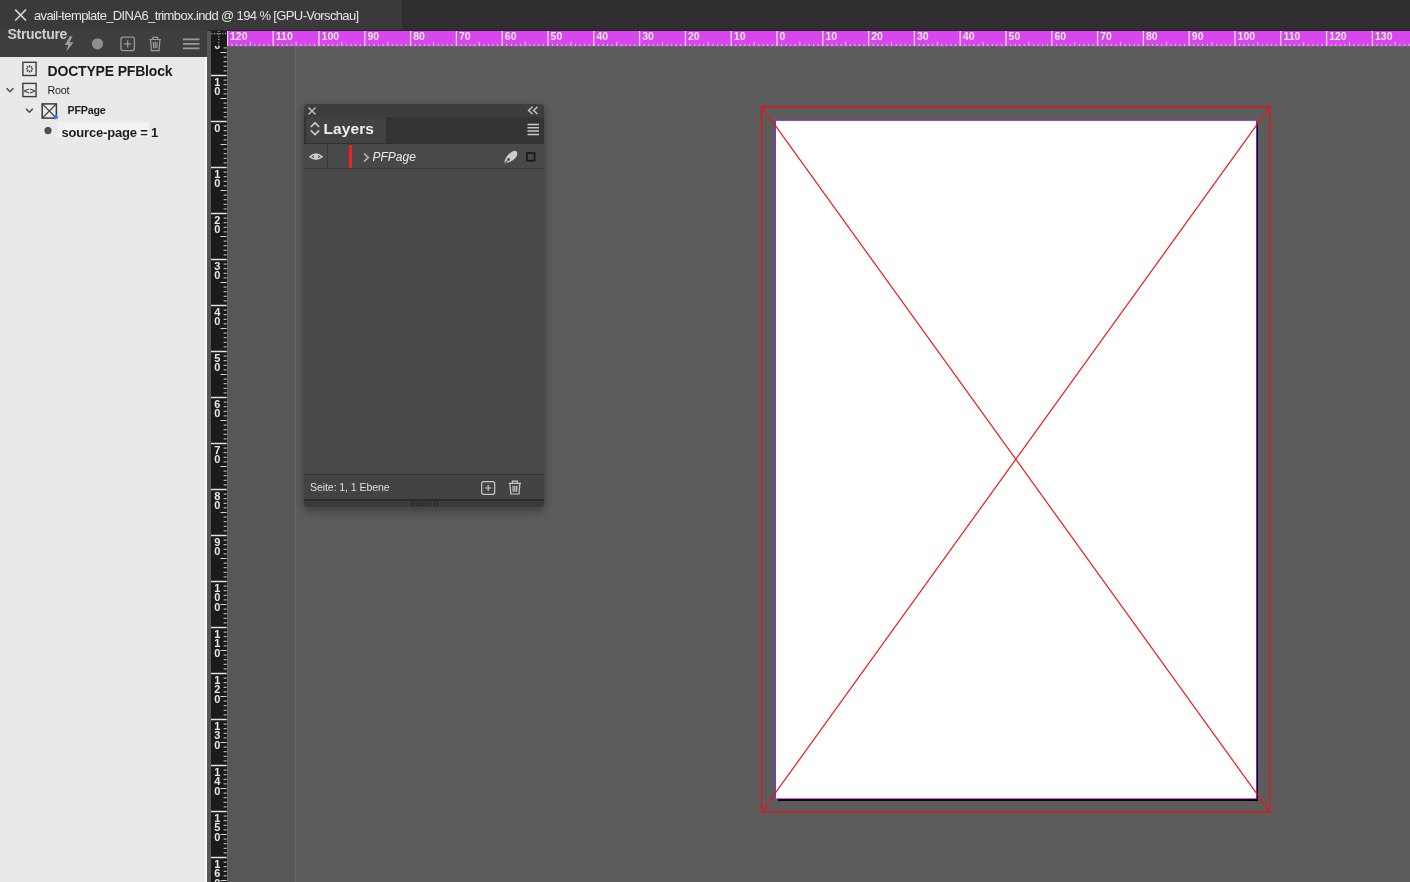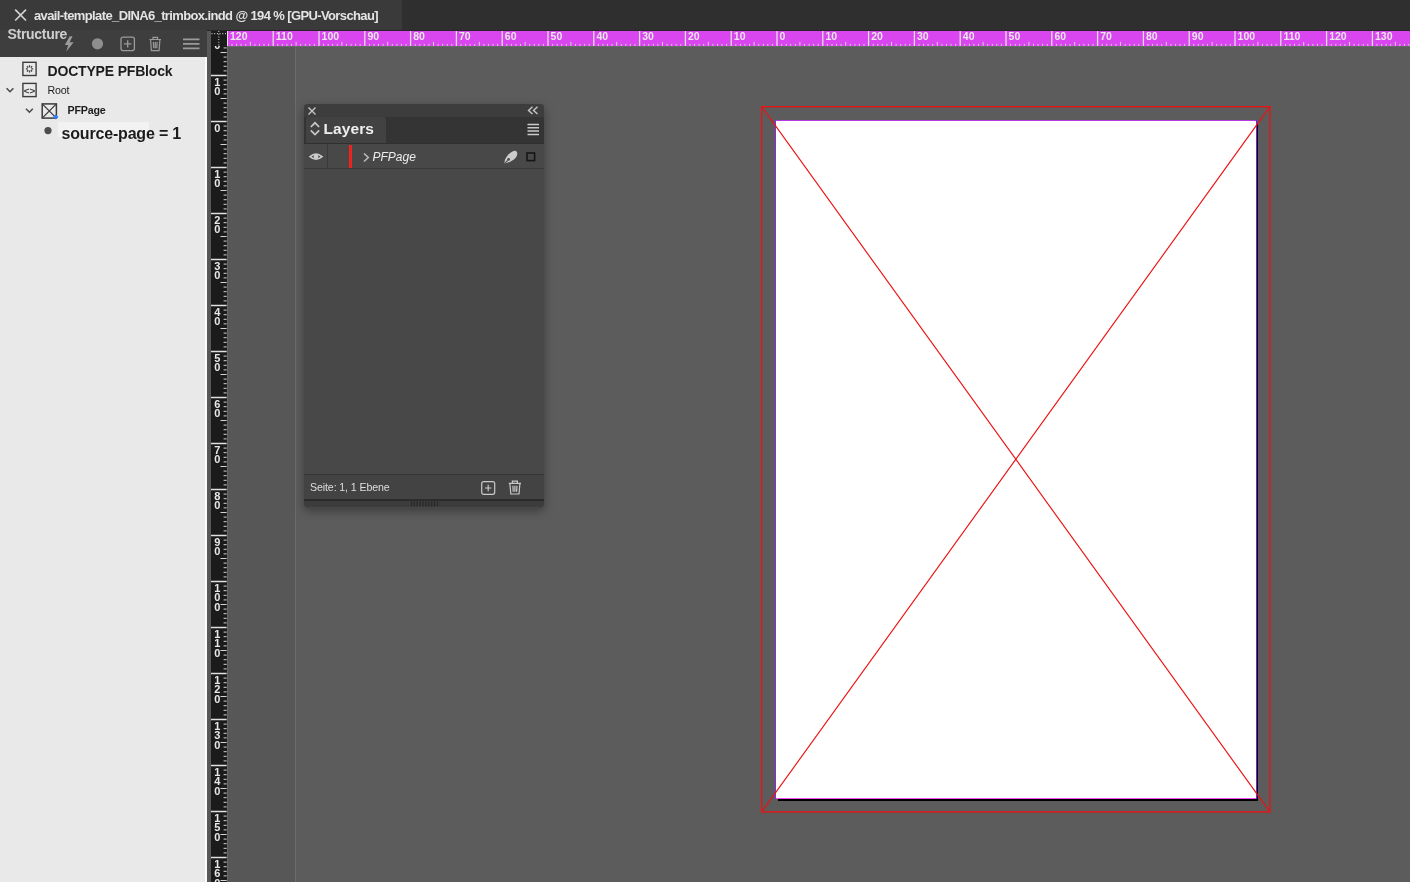--- a/index.html
+++ b/index.html
@@ -8,21 +8,21 @@
 <body>
 
 <div class="abs" style="left:207px;top:30px;width:88px;height:852px;background:#575757"></div>
 <div class="abs" style="left:294.5px;top:45.5px;width:1.2px;height:836.5px;background:#6b6b6b"></div>
 
 <div class="abs" style="left:0;top:0;width:1410px;height:30px;background:#2f2f2f"></div>
 <div class="abs" style="left:0;top:0;width:402px;height:30px;background:#3a3a3a"></div>
 <svg class="abs" style="left:13.5px;top:8px" width="15" height="15">
   <path d="M1.2 1.7 12 12.5 M12 1.7 1.2 12.5" stroke="#d2d2d2" stroke-width="1.7"></path>
 </svg>
-<div class="abs" style="left:34px;top:7.5px;font-size:13px;font-weight:bold;color:#e4e4e4;letter-spacing:-0.62px;white-space:pre">avail-template_DINA6_trimbox.indd @ 194 % [GPU-Vorschau]</div>
+<div class="abs" style="left:34px;top:7.5px;font-size:13px;font-weight:normal;color:#e4e4e4;letter-spacing:-0.62px;white-space:pre">avail-template_DINA6_trimbox.indd @ 194 % [GPU-Vorschau]</div>
 <div class="abs" style="left:0;top:29.5px;width:1410px;height:1px;background:#262626"></div>
 
 <div class="abs" style="left:226.5px;top:30.5px;width:1183.5px;height:15.3px;background:#d946ef;overflow:hidden">
 <svg width="1183" height="16" style="position:absolute;left:0;top:0">
 <path d="M23.3 10.9V14.9 M5.0 12.9V14.9 M9.6 12.9V14.9 M14.1 12.9V14.9 M18.7 12.9V14.9 M27.9 12.9V14.9 M32.5 12.9V14.9 M37.0 12.9V14.9 M41.6 12.9V14.9 M69.1 10.9V14.9 M50.8 12.9V14.9 M55.4 12.9V14.9 M59.9 12.9V14.9 M64.5 12.9V14.9 M73.7 12.9V14.9 M78.3 12.9V14.9 M82.8 12.9V14.9 M87.4 12.9V14.9 M114.9 10.9V14.9 M96.6 12.9V14.9 M101.2 12.9V14.9 M105.7 12.9V14.9 M110.3 12.9V14.9 M119.5 12.9V14.9 M124.1 12.9V14.9 M128.6 12.9V14.9 M133.2 12.9V14.9 M160.7 10.9V14.9 M142.4 12.9V14.9 M147.0 12.9V14.9 M151.5 12.9V14.9 M156.1 12.9V14.9 M165.3 12.9V14.9 M169.9 12.9V14.9 M174.4 12.9V14.9 M179.0 12.9V14.9 M206.5 10.9V14.9 M188.2 12.9V14.9 M192.8 12.9V14.9 M197.3 12.9V14.9 M201.9 12.9V14.9 M211.1 12.9V14.9 M215.7 12.9V14.9 M220.2 12.9V14.9 M224.8 12.9V14.9 M252.3 10.9V14.9 M234.0 12.9V14.9 M238.6 12.9V14.9 M243.1 12.9V14.9 M247.7 12.9V14.9 M256.9 12.9V14.9 M261.5 12.9V14.9 M266.0 12.9V14.9 M270.6 12.9V14.9 M298.1 10.9V14.9 M279.8 12.9V14.9 M284.4 12.9V14.9 M288.9 12.9V14.9 M293.5 12.9V14.9 M302.7 12.9V14.9 M307.3 12.9V14.9 M311.8 12.9V14.9 M316.4 12.9V14.9 M343.9 10.9V14.9 M325.6 12.9V14.9 M330.2 12.9V14.9 M334.7 12.9V14.9 M339.3 12.9V14.9 M348.5 12.9V14.9 M353.1 12.9V14.9 M357.6 12.9V14.9 M362.2 12.9V14.9 M389.7 10.9V14.9 M371.4 12.9V14.9 M376.0 12.9V14.9 M380.5 12.9V14.9 M385.1 12.9V14.9 M394.3 12.9V14.9 M398.9 12.9V14.9 M403.4 12.9V14.9 M408.0 12.9V14.9 M435.5 10.9V14.9 M417.2 12.9V14.9 M421.8 12.9V14.9 M426.3 12.9V14.9 M430.9 12.9V14.9 M440.1 12.9V14.9 M444.7 12.9V14.9 M449.2 12.9V14.9 M453.8 12.9V14.9 M481.3 10.9V14.9 M463.0 12.9V14.9 M467.6 12.9V14.9 M472.1 12.9V14.9 M476.7 12.9V14.9 M485.9 12.9V14.9 M490.5 12.9V14.9 M495.0 12.9V14.9 M499.6 12.9V14.9 M527.1 10.9V14.9 M508.8 12.9V14.9 M513.4 12.9V14.9 M517.9 12.9V14.9 M522.5 12.9V14.9 M531.7 12.9V14.9 M536.3 12.9V14.9 M540.8 12.9V14.9 M545.4 12.9V14.9 M572.9 10.9V14.9 M554.6 12.9V14.9 M559.2 12.9V14.9 M563.7 12.9V14.9 M568.3 12.9V14.9 M577.5 12.9V14.9 M582.1 12.9V14.9 M586.6 12.9V14.9 M591.2 12.9V14.9 M618.7 10.9V14.9 M600.4 12.9V14.9 M605.0 12.9V14.9 M609.5 12.9V14.9 M614.1 12.9V14.9 M623.3 12.9V14.9 M627.9 12.9V14.9 M632.4 12.9V14.9 M637.0 12.9V14.9 M664.5 10.9V14.9 M646.2 12.9V14.9 M650.8 12.9V14.9 M655.3 12.9V14.9 M659.9 12.9V14.9 M669.1 12.9V14.9 M673.7 12.9V14.9 M678.2 12.9V14.9 M682.8 12.9V14.9 M710.3 10.9V14.9 M692.0 12.9V14.9 M696.6 12.9V14.9 M701.1 12.9V14.9 M705.7 12.9V14.9 M714.9 12.9V14.9 M719.5 12.9V14.9 M724.0 12.9V14.9 M728.6 12.9V14.9 M756.1 10.9V14.9 M737.8 12.9V14.9 M742.4 12.9V14.9 M746.9 12.9V14.9 M751.5 12.9V14.9 M760.7 12.9V14.9 M765.3 12.9V14.9 M769.8 12.9V14.9 M774.4 12.9V14.9 M801.9 10.9V14.9 M783.6 12.9V14.9 M788.2 12.9V14.9 M792.7 12.9V14.9 M797.3 12.9V14.9 M806.5 12.9V14.9 M811.1 12.9V14.9 M815.6 12.9V14.9 M820.2 12.9V14.9 M847.7 10.9V14.9 M829.4 12.9V14.9 M834.0 12.9V14.9 M838.5 12.9V14.9 M843.1 12.9V14.9 M852.3 12.9V14.9 M856.9 12.9V14.9 M861.4 12.9V14.9 M866.0 12.9V14.9 M893.5 10.9V14.9 M875.2 12.9V14.9 M879.8 12.9V14.9 M884.3 12.9V14.9 M888.9 12.9V14.9 M898.1 12.9V14.9 M902.7 12.9V14.9 M907.2 12.9V14.9 M911.8 12.9V14.9 M939.3 10.9V14.9 M921.0 12.9V14.9 M925.6 12.9V14.9 M930.1 12.9V14.9 M934.7 12.9V14.9 M943.9 12.9V14.9 M948.5 12.9V14.9 M953.0 12.9V14.9 M957.6 12.9V14.9 M985.1 10.9V14.9 M966.8 12.9V14.9 M971.4 12.9V14.9 M975.9 12.9V14.9 M980.5 12.9V14.9 M989.7 12.9V14.9 M994.3 12.9V14.9 M998.8 12.9V14.9 M1003.4 12.9V14.9 M1030.9 10.9V14.9 M1012.6 12.9V14.9 M1017.2 12.9V14.9 M1021.7 12.9V14.9 M1026.3 12.9V14.9 M1035.5 12.9V14.9 M1040.1 12.9V14.9 M1044.6 12.9V14.9 M1049.2 12.9V14.9 M1076.7 10.9V14.9 M1058.4 12.9V14.9 M1063.0 12.9V14.9 M1067.5 12.9V14.9 M1072.1 12.9V14.9 M1081.3 12.9V14.9 M1085.9 12.9V14.9 M1090.4 12.9V14.9 M1095.0 12.9V14.9 M1122.5 10.9V14.9 M1104.2 12.9V14.9 M1108.8 12.9V14.9 M1113.3 12.9V14.9 M1117.9 12.9V14.9 M1127.1 12.9V14.9 M1131.7 12.9V14.9 M1136.2 12.9V14.9 M1140.8 12.9V14.9 M1168.3 10.9V14.9 M1150.0 12.9V14.9 M1154.6 12.9V14.9 M1159.1 12.9V14.9 M1163.7 12.9V14.9 M1172.9 12.9V14.9 M1177.5 12.9V14.9 M1182.0 12.9V14.9" stroke="#d2d2d2" stroke-width="1"></path>
 <path d="M0.4 0V15.3 M46.2 0V15.3 M92.0 0V15.3 M137.8 0V15.3 M183.6 0V15.3 M229.4 0V15.3 M275.2 0V15.3 M321.0 0V15.3 M366.8 0V15.3 M412.6 0V15.3 M458.4 0V15.3 M504.2 0V15.3 M550.0 0V15.3 M595.8 0V15.3 M641.6 0V15.3 M687.4 0V15.3 M733.2 0V15.3 M779.0 0V15.3 M824.8 0V15.3 M870.6 0V15.3 M916.4 0V15.3 M962.2 0V15.3 M1008.0 0V15.3 M1053.8 0V15.3 M1099.6 0V15.3 M1145.4 0V15.3" stroke="#e0e0e0" stroke-width="1.3"></path>
 <g font-family="Liberation Sans, sans-serif" font-size="10.5" font-weight="bold" fill="#e8e8e8">
         <text x="3.0" y="9.2">120</text>
         <text x="48.8" y="9.2">110</text>
         <text x="94.6" y="9.2">100</text>
@@ -149,21 +149,21 @@
   <rect x="42.2" y="46.9" width="14.2" height="14.2" fill="none" stroke="#3c3c3c" stroke-width="1.5"></rect>
   <path d="M42.2 46.9 L56.4 61.1 M56.4 46.9 L42.2 61.1" stroke="#3c3c3c" stroke-width="1.3"></path>
   <path d="M55.7 57.2 L58.4 59.9 L55.7 62.6 L53 59.9 Z" fill="#2e7cf6"></path>
 
   <circle cx="48" cy="73.6" r="3.6" fill="#4e4e4e"></circle>
 </svg>
 <div class="abs" style="left:57.5px;top:121.8px;width:91px;height:15.4px;background:#f2f2f2"></div>
 <div class="abs" style="left:47.5px;top:62.6px;font-size:14px;font-weight:bold;color:#1c1c1c;letter-spacing:-0.18px">DOCTYPE PFBlock</div>
 <div class="abs" style="left:47.5px;top:83.8px;font-size:10.7px;font-weight:normal;color:#1c1c1c;letter-spacing:-0.18px">Root</div>
 <div class="abs" style="left:67.5px;top:104.4px;font-size:10.7px;font-weight:bold;color:#1c1c1c;letter-spacing:-0.18px">PFPage</div>
-<div class="abs" style="left:61.5px;top:124.6px;font-size:16px;font-weight:bold;color:#1c1c1c;letter-spacing:-0.18px">source-page = 1</div>
+<div class="abs" style="left:61.5px;top:124.6px;font-size:13px;font-weight:bold;color:#1c1c1c;letter-spacing:-0.18px">source-page = 1</div>
 
 <div class="abs" style="left:1256.7px;top:122.8px;width:1.5px;height:676.7px;background:#000"></div>
 <div class="abs" style="left:778.2px;top:799.4px;width:480.2px;height:2.1px;background:#000"></div>
 
 <div class="abs" style="left:775.1px;top:120.3px;width:481.9px;height:678.5px;background:#fff"></div>
 <div class="abs" style="left:775.1px;top:120.3px;width:481.9px;height:1.2px;background:#b43ae0"></div>
 <div class="abs" style="left:775.1px;top:797.6px;width:481.9px;height:1.3px;background:#f84af0"></div>
 <div class="abs" style="left:775.1px;top:120.3px;width:1.2px;height:678.5px;background:#8a2be2"></div>
 <div class="abs" style="left:1255.8px;top:120.3px;width:1.2px;height:678.5px;background:#7a22dd"></div>
 

